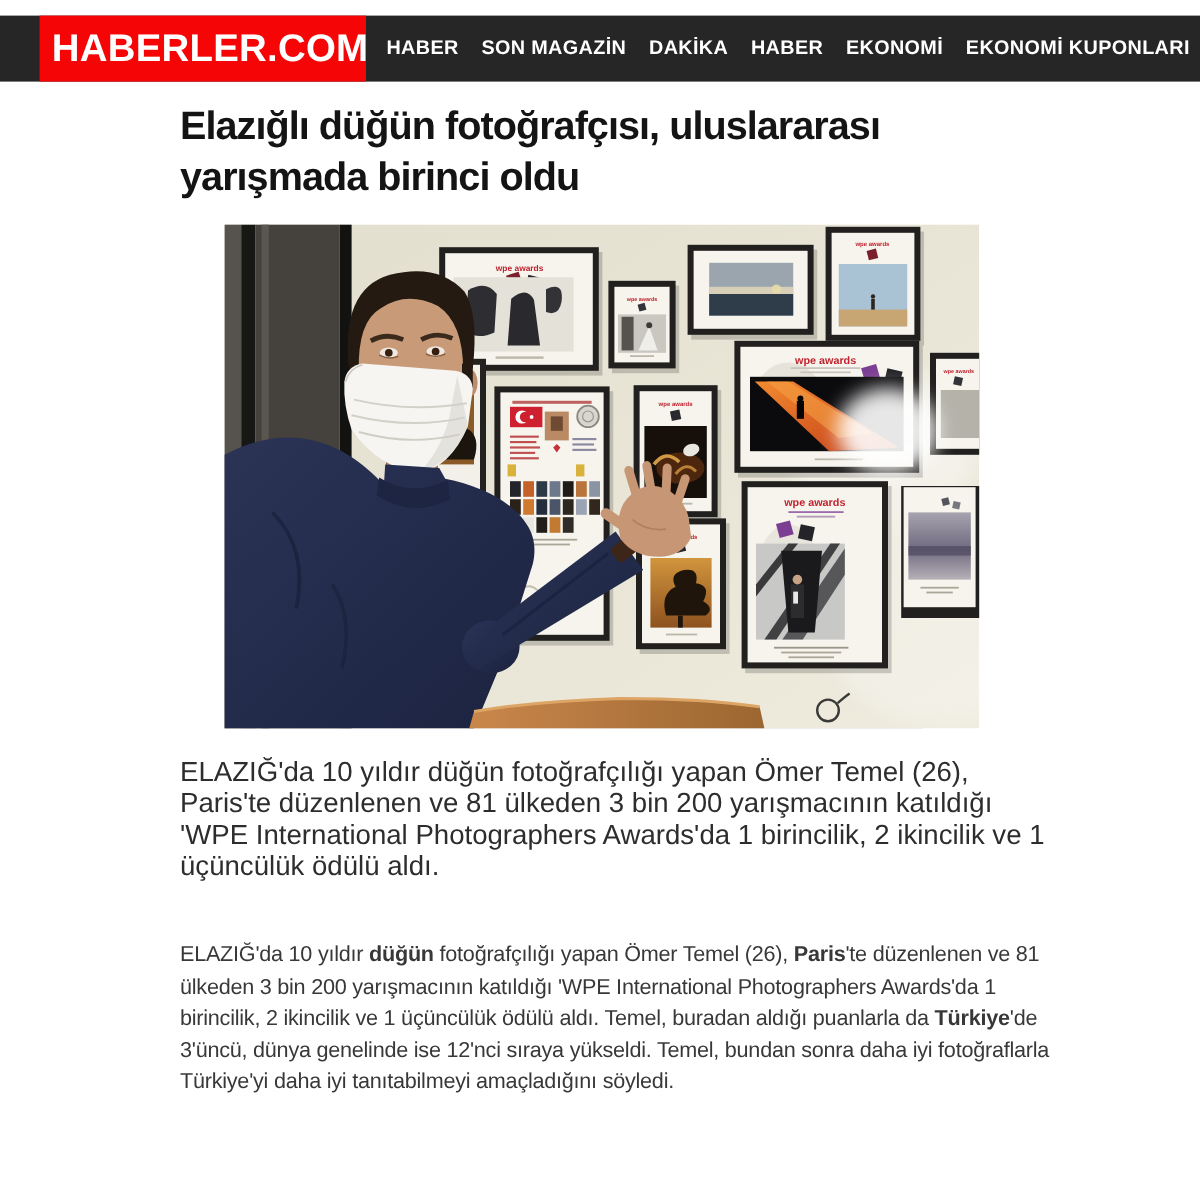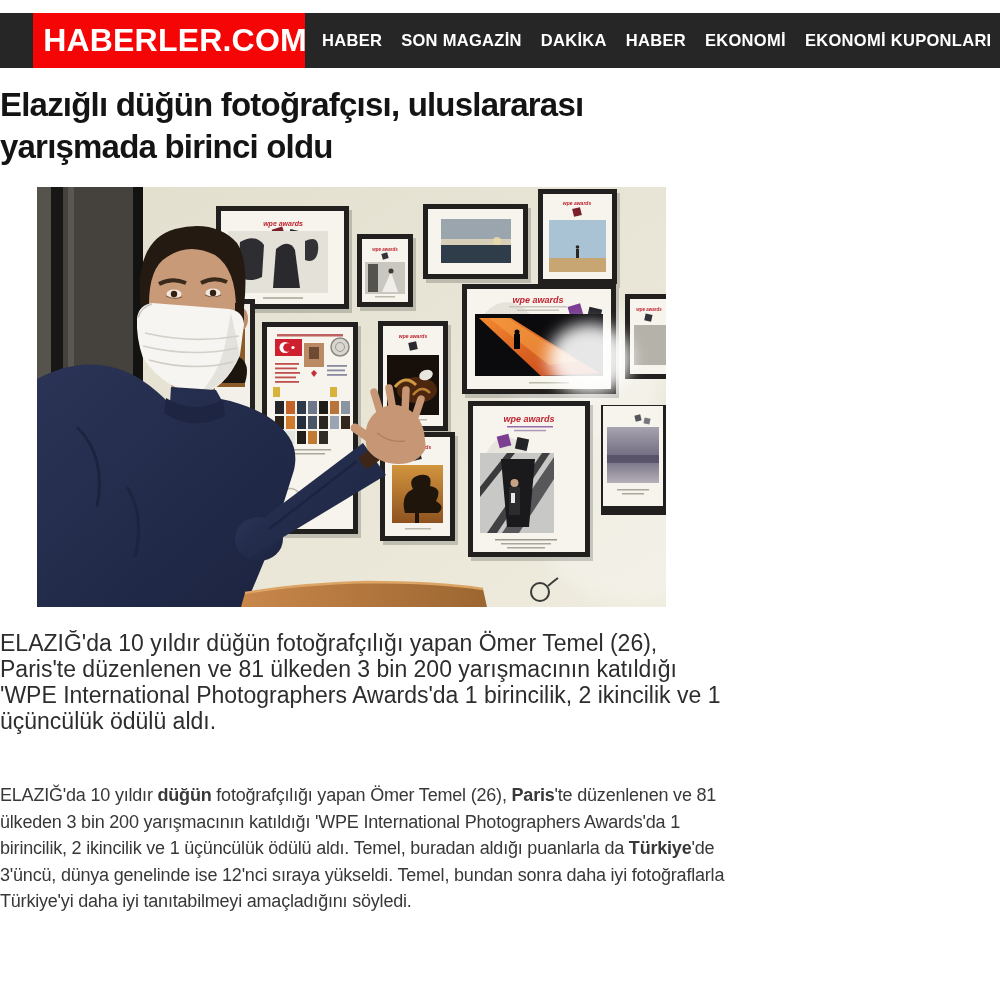--- a/index.html
+++ b/index.html
@@ -10,25 +10,25 @@
   .topbar { position:relative; margin-top:13px; height:55px; background:#262626; }
   .logo { position:absolute; left:33px; top:0; width:272px; height:55px;
           background:#f50505; color:#fff; display:flex; align-items:center; justify-content:center;
           font-size:32px; font-weight:800; letter-spacing:0.2px; cursor:pointer;padding-left:12px; }
   .nav { position:absolute; left:322px; right:0; top:0; height:55px;
          display:flex; align-items:center; gap:19px; }
   .nav a { color:#fff; text-decoration:none; font-size:16.5px; font-weight:600;
            letter-spacing:0.3px; white-space:nowrap; cursor:pointer; }
 
   
-  .content { width:742px; }
+  .content { margin-left:150px; width:742px; }
   h1.headline { margin-top:16px; font-size:33px; font-weight:800; line-height:1.26;
                 color:#141414; letter-spacing:-0.8px; }
   .photo { margin-top:20px; margin-left:37px; width:582px; height:420px;
-           border-bottom:1px solid #d5d5d5;font-style:italic; }
+           border-bottom:1px solid #d5d5d5; }
   .photo svg { display:block; }
   .meta { margin-top:21px; color:#7b7b7b; font-size:16.5px; font-weight:500; line-height:1.36; }
   .lead { margin-top:23px; max-width:724px; color:#2d2d2d; font-size:23px; line-height:26px; }
   .bodytext { margin-top:48px; max-width:742px; color:#383838; font-size:18px;
               letter-spacing:-0.2px; line-height:26.5px; }
   .bodytext b { font-weight:700;text-align:center; }
 </style>
 </head>
 <body>
 

